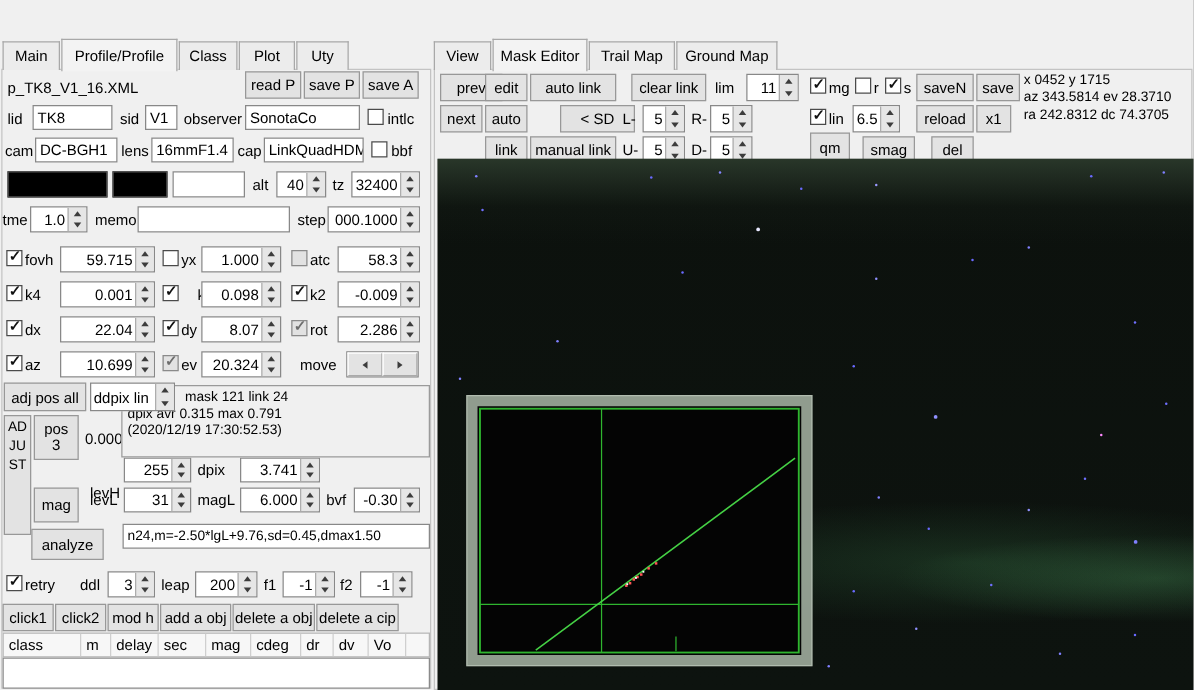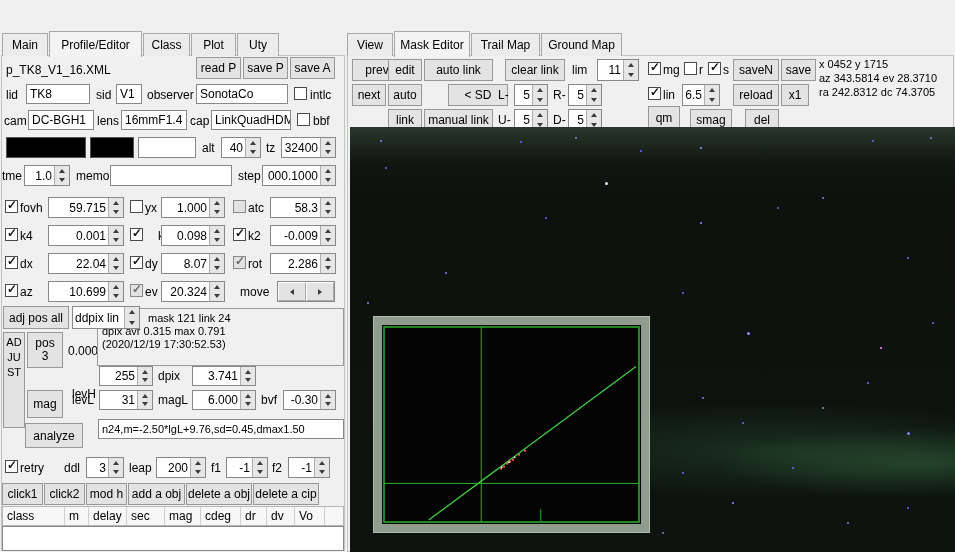--- a/index.html
+++ b/index.html
@@ -70,21 +70,21 @@
 </head>
 <body>
 
 <div id="app">
 
 
   <div class="page" style="left:1px;top:55px;width:344px;height:496px"></div>
   <div class="page" style="left:347px;top:55px;width:607px;height:497px"></div>
 
   <div class="tab" style="left:2px;width:46px">Main</div>
-  <div class="tab active" style="left:49px;width:93px">Profile/Editor</div>
+  <div class="tab active" style="left:49px;width:93px">Profile/Profile</div>
   <div class="tab" style="left:143px;width:47px">Class</div>
   <div class="tab" style="left:191px;width:45px">Plot</div>
   <div class="tab" style="left:237px;width:42px">Uty</div>
 
   <div class="tab" style="left:347px;width:46px">View</div>
   <div class="tab active" style="left:394px;width:76px">Mask Editor</div>
   <div class="tab" style="left:471px;width:69px">Trail Map</div>
   <div class="tab" style="left:541px;width:81px">Ground Map</div>
 
   <div class="lbl" style="left:6px;top:63px">p_TK8_V1_16.XML</div>

